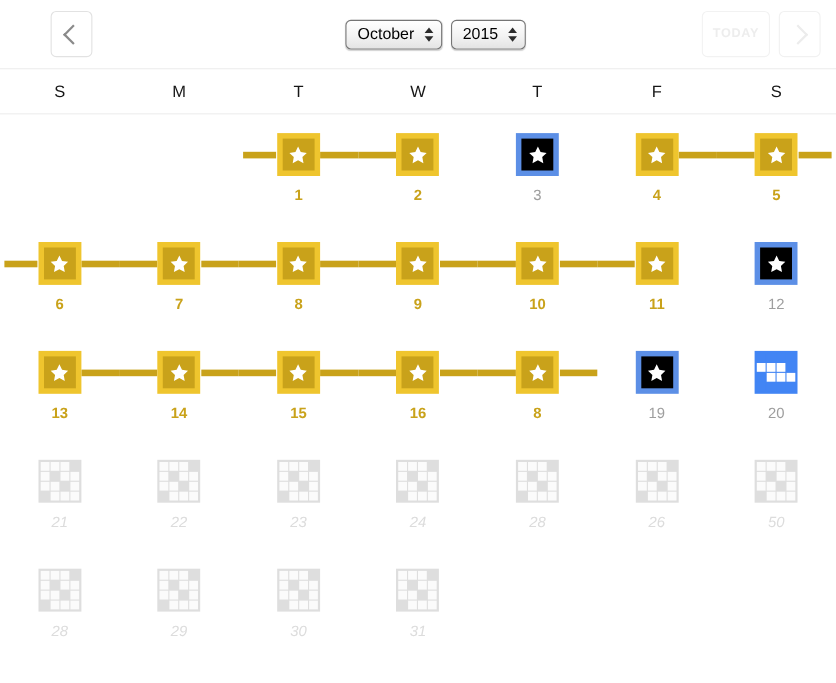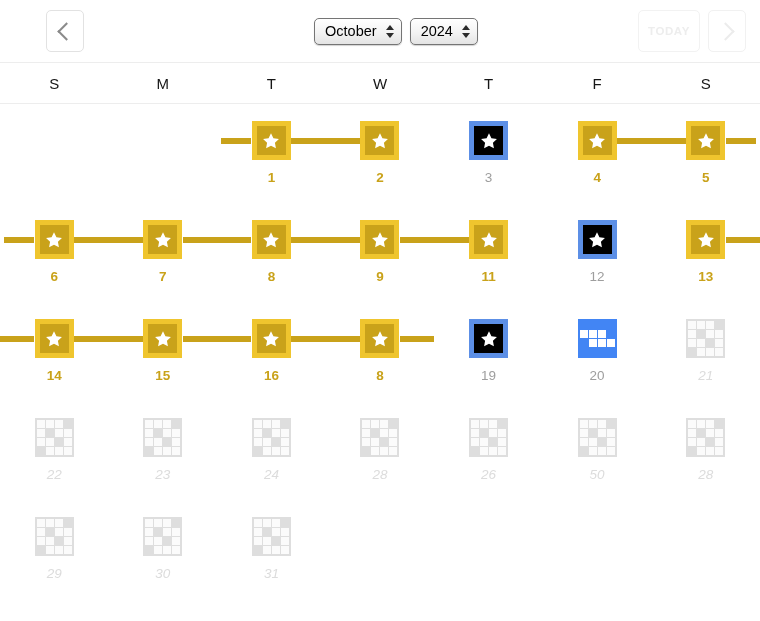--- a/index.html
+++ b/index.html
@@ -223,21 +223,21 @@
 
   <div class="header-center">
     <div class="select-box">
       <span>October</span>
       <span class="steppers">
         <span class="tri-up"></span>
         <span class="tri-dn"></span>
       </span>
     </div>
     <div class="select-box">
-      <span>2024</span>
+      <span>2015</span>
       <span class="steppers">
         <span class="tri-up"></span>
         <span class="tri-dn"></span>
       </span>
     </div>
   </div>
 
   <div class="header-right">
     <div class="today-btn">TODAY</div>
     <div class="nav-btn disabled">
@@ -358,20 +358,32 @@
         <div class="tile-inner">
           <svg class="star" width="20" height="20" viewBox="0 0 24 24" aria-hidden="true">
             <path fill="#ffffff" d="M12 2.6l2.9 6.1 6.6.9-4.8 4.6 1.2 6.6L12 17.7 6.1 20.8l1.2-6.6L2.5 9.6l6.6-.9z"></path>
           </svg>
         </div>
       </div>
       <div class="daynum gold">9</div>
     </div>
     <div class="cell">
       <span class="link left"></span>
+      <span class="link right"></span>
+      <div class="tile gold">
+        <div class="tile-inner">
+          <svg class="star" width="20" height="20" viewBox="0 0 24 24" aria-hidden="true">
+            <path fill="#ffffff" d="M12 2.6l2.9 6.1 6.6.9-4.8 4.6 1.2 6.6L12 17.7 6.1 20.8l1.2-6.6L2.5 9.6l6.6-.9z"></path>
+          </svg>
+        </div>
+      </div>
+      <div class="daynum gold">10</div>
+    </div>
+    <div class="cell">
+      <span class="link left"></span>
       <div class="tile gold">
         <div class="tile-inner">
           <svg class="star" width="20" height="20" viewBox="0 0 24 24" aria-hidden="true">
             <path fill="#ffffff" d="M12 2.6l2.9 6.1 6.6.9-4.8 4.6 1.2 6.6L12 17.7 6.1 20.8l1.2-6.6L2.5 9.6l6.6-.9z"></path>
           </svg>
         </div>
       </div>
       <div class="daynum gold">11</div>
     </div>
     <div class="cell">

